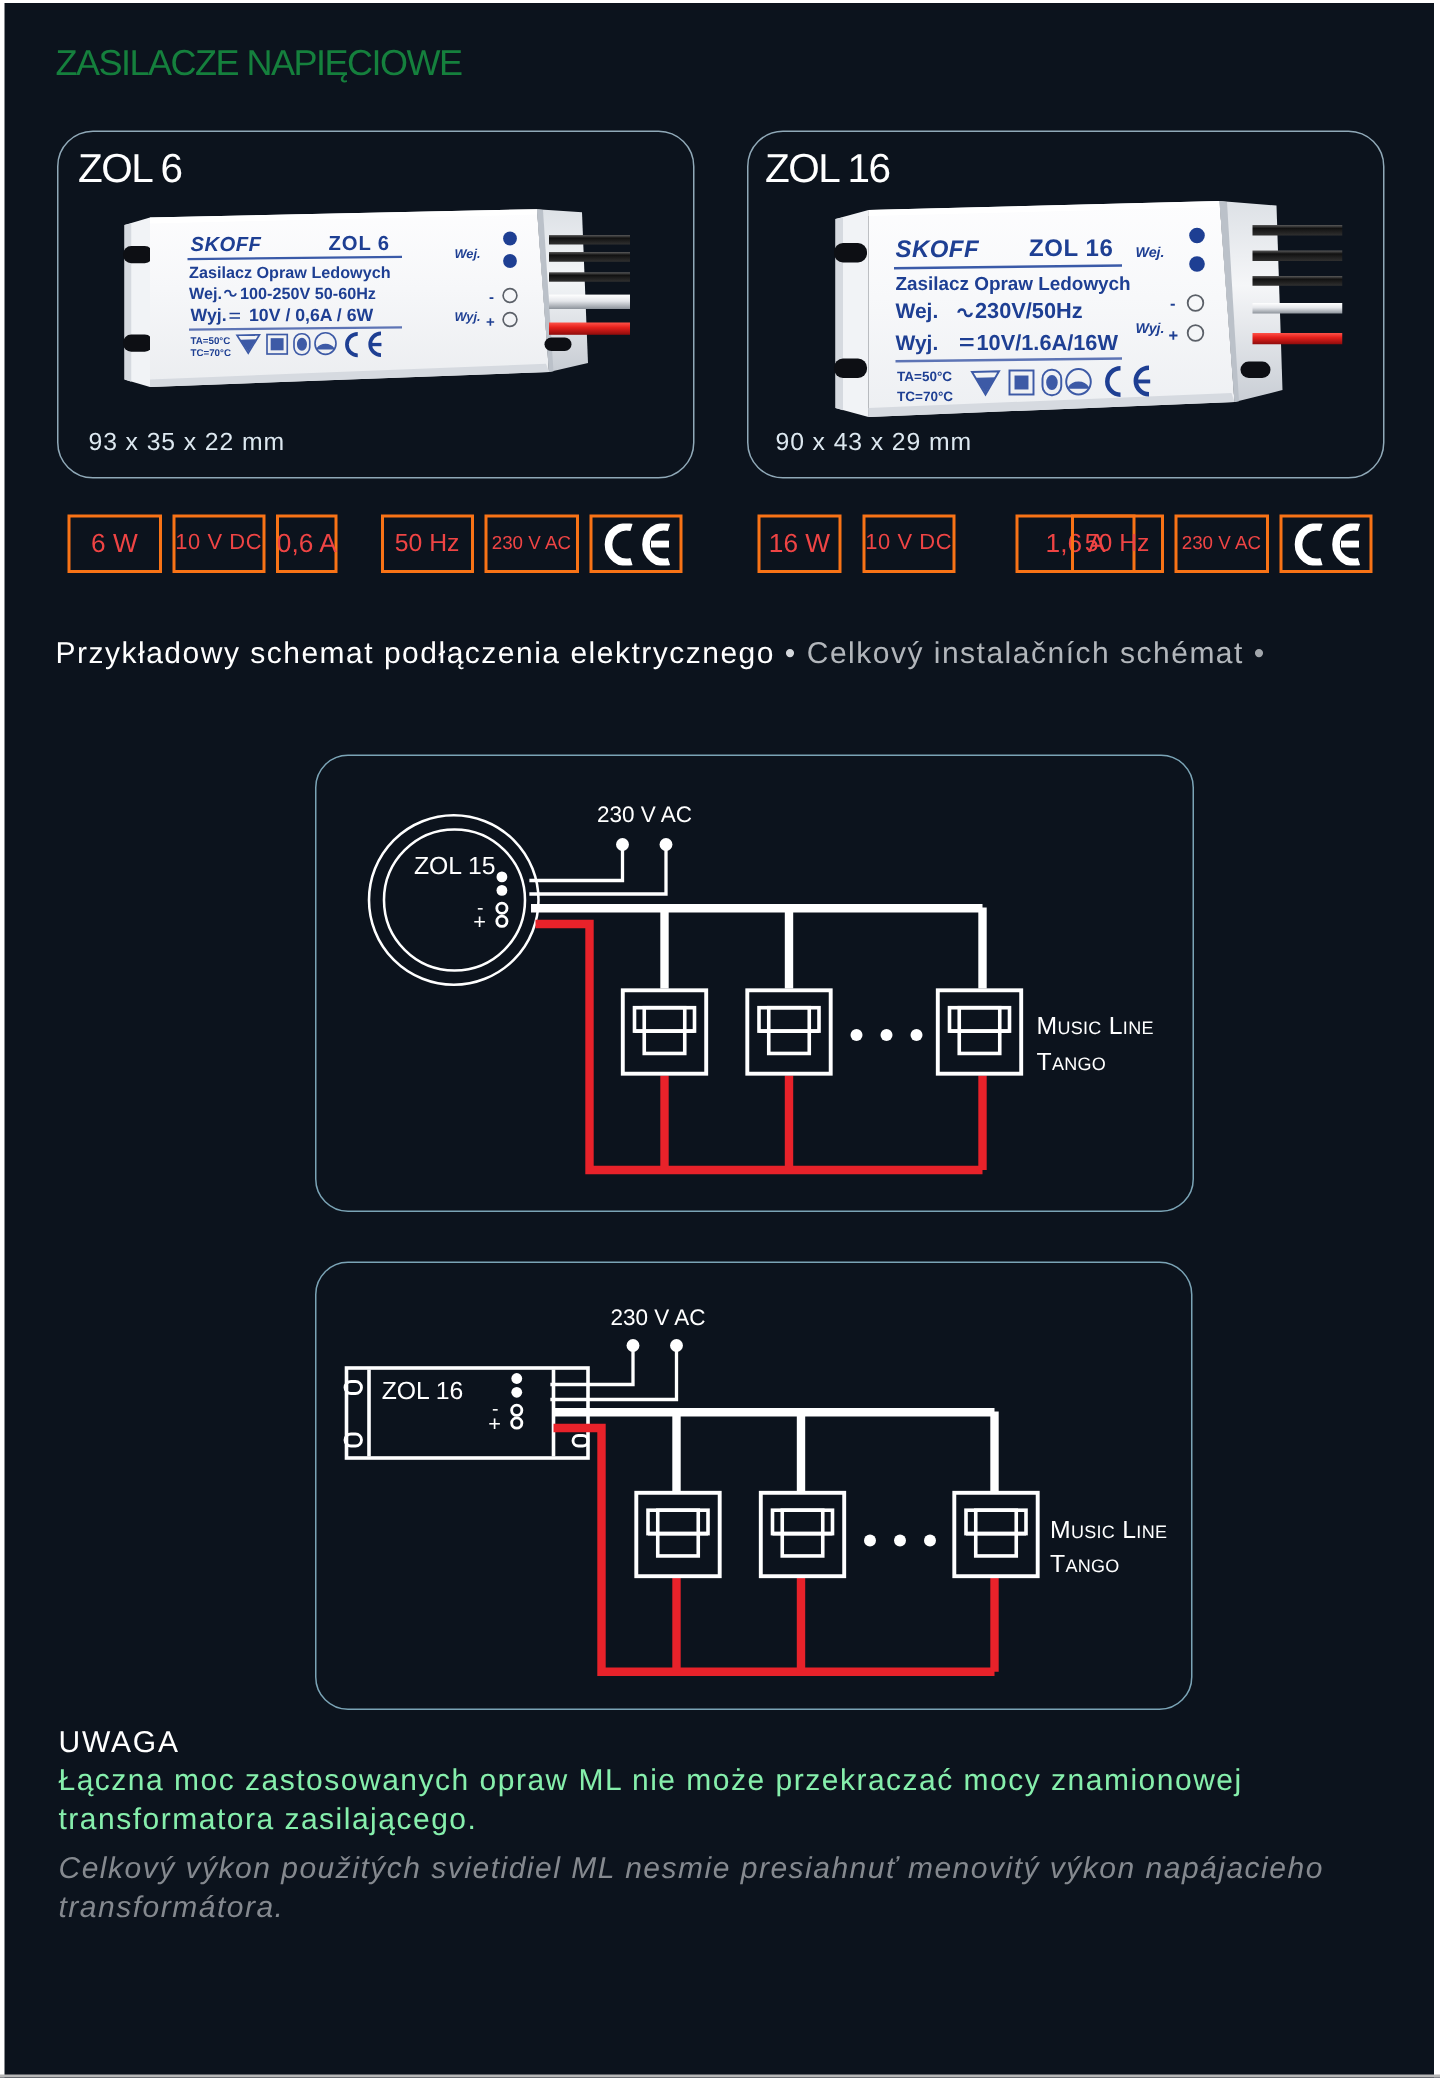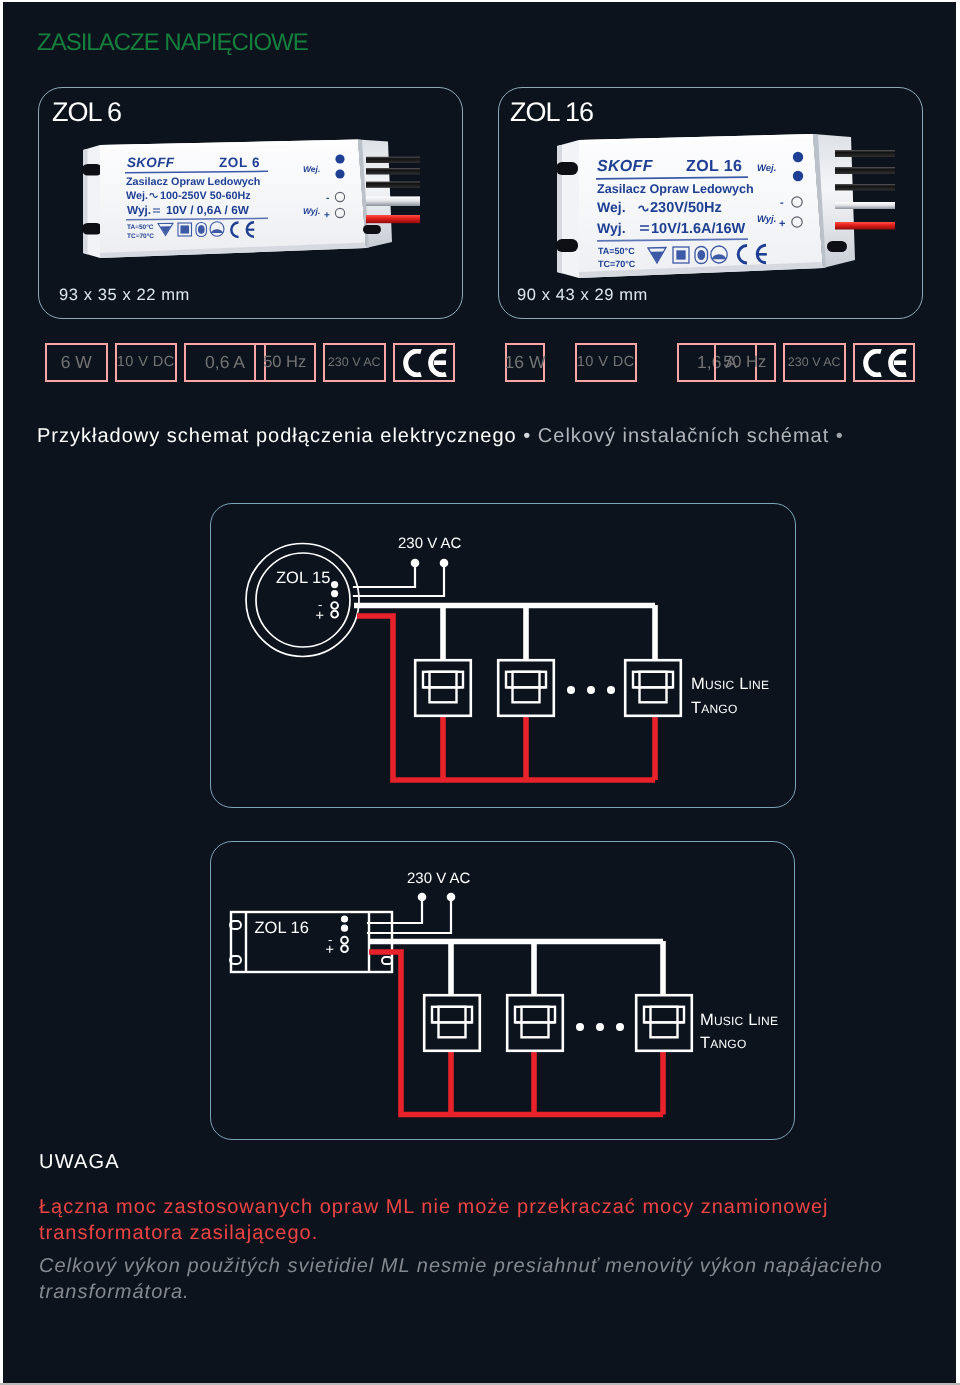--- a/index.html
+++ b/index.html
@@ -13,34 +13,34 @@
 
   
   #title{left:37px;top:29px;font-size:24px;letter-spacing:-1px;color:#15803d;white-space:nowrap;}
 
   
   .card{border:1.5px solid #90a9b8;border-radius:24px;box-sizing:border-box;}
   .card-title{font-size:27px;color:#ffffff;white-space:nowrap;letter-spacing:-1px;}
   .card-dim{font-size:16.5px;color:#dde8f0;white-space:nowrap;letter-spacing:.6px;}
 
   
-  .spec{border:2px solid #fca5a5;height:39px;box-sizing:border-box;display:flex;align-items:center;justify-content:center;color:#737373;}
+  .spec{border:2px solid #f97316;height:39px;box-sizing:border-box;display:flex;align-items:center;justify-content:center;color:#ef4444;}
   .spec span{display:block;line-height:1;white-space:nowrap;}
 
   
   #sect{left:37px;top:423px;width:890px;font-size:20px;line-height:26px;font-weight:400;letter-spacing:1px;}
 
   
   .dpanel{border:1.5px solid #7ba4b6;border-radius:22px;box-sizing:border-box;}
 
   
   #note{left:39px;top:1153px;width:850px;}
   #note .h{font-size:20px;font-weight:400;color:#ffffff;letter-spacing:1.2px;line-height:19px;}
   #note p{margin:0;font-size:20px;letter-spacing:1px;line-height:26px;}
-  #note .n1{color:#ef4444;margin-top:22px;}
+  #note .n1{color:#86efac;margin-top:2px;}
   #note .n2{color:#b0b4b9;margin-top:7px;}
   #note .n3{color:#85898f;margin-top:7px;font-style:italic;}
 </style>
 </head>
 <body>
 
 <div id="page">
   <div id="frameL"></div>
   <div id="frameR"></div>
   <div id="frameT"></div>
@@ -212,41 +212,41 @@
 
   <div class="abs card-dim" style="left:517px;top:286px;">90 x 43 x 29 mm</div>
 
   <div class="abs" style="left:45px;top:343px;">
     <div class="spec" style="position:absolute;left:0px;top:0px;width:62.5px;">
         <span style="font-size:17.5px;">6 W</span>
       </div>
     <div class="spec" style="position:absolute;left:69.5px;top:0px;width:62.5px;">
         <span style="font-size:14.6px;letter-spacing:0.4px;">10 V DC</span>
       </div>
-    <div class="spec" style="position:absolute;left:139px;top:0px;width:82px;">
+    <div class="spec" style="position:absolute;left:139px;top:0px;width:41px;">
         <span style="font-size:17.5px;">0,6 A</span>
       </div>
     <div class="spec" style="position:absolute;left:208.5px;top:0px;width:62.5px;">
         <span style="font-size:16.5px;">50 Hz</span>
       </div>
     <div class="spec" style="position:absolute;left:278px;top:0px;width:62.5px;">
         <span style="font-size:12.5px;">230 V AC</span>
       </div>
     <div class="spec" style="position:absolute;left:347.5px;top:0px;width:62.5px;">
       <svg width="50" height="28" viewBox="0 0 50 28">
         <g fill="none" stroke="#ffffff" stroke-width="5.1">
           <path d="M22 2.6 A 11.9 11.9 0 1 0 22 25.4"></path>
           <path d="M47 2.6 A 11.9 11.9 0 1 0 47 25.4"></path>
         </g>
         <rect x="35" y="11.4" width="12" height="4.6" fill="#ffffff"></rect>
       </svg>
     </div>
   </div>
   <div class="abs" style="left:505px;top:343px;">
-    <div class="spec" style="position:absolute;left:0px;top:0px;width:40px;">
+    <div class="spec" style="position:absolute;left:0px;top:0px;width:56px;">
         <span style="font-size:17.5px;">16 W</span>
       </div>
     <div class="spec" style="position:absolute;left:69.5px;top:0px;width:62.5px;">
         <span style="font-size:14.6px;letter-spacing:0.4px;">10 V DC</span>
       </div>
     <div class="spec" style="position:absolute;left:152px;top:0px;width:80px;margin-left:20px;">
         <span style="font-size:17.5px;">1,6 A</span>
       </div>
     <div class="spec" style="position:absolute;left:208.5px;top:0px;width:62.5px;">
         <span style="font-size:16.5px;">50 Hz</span>

